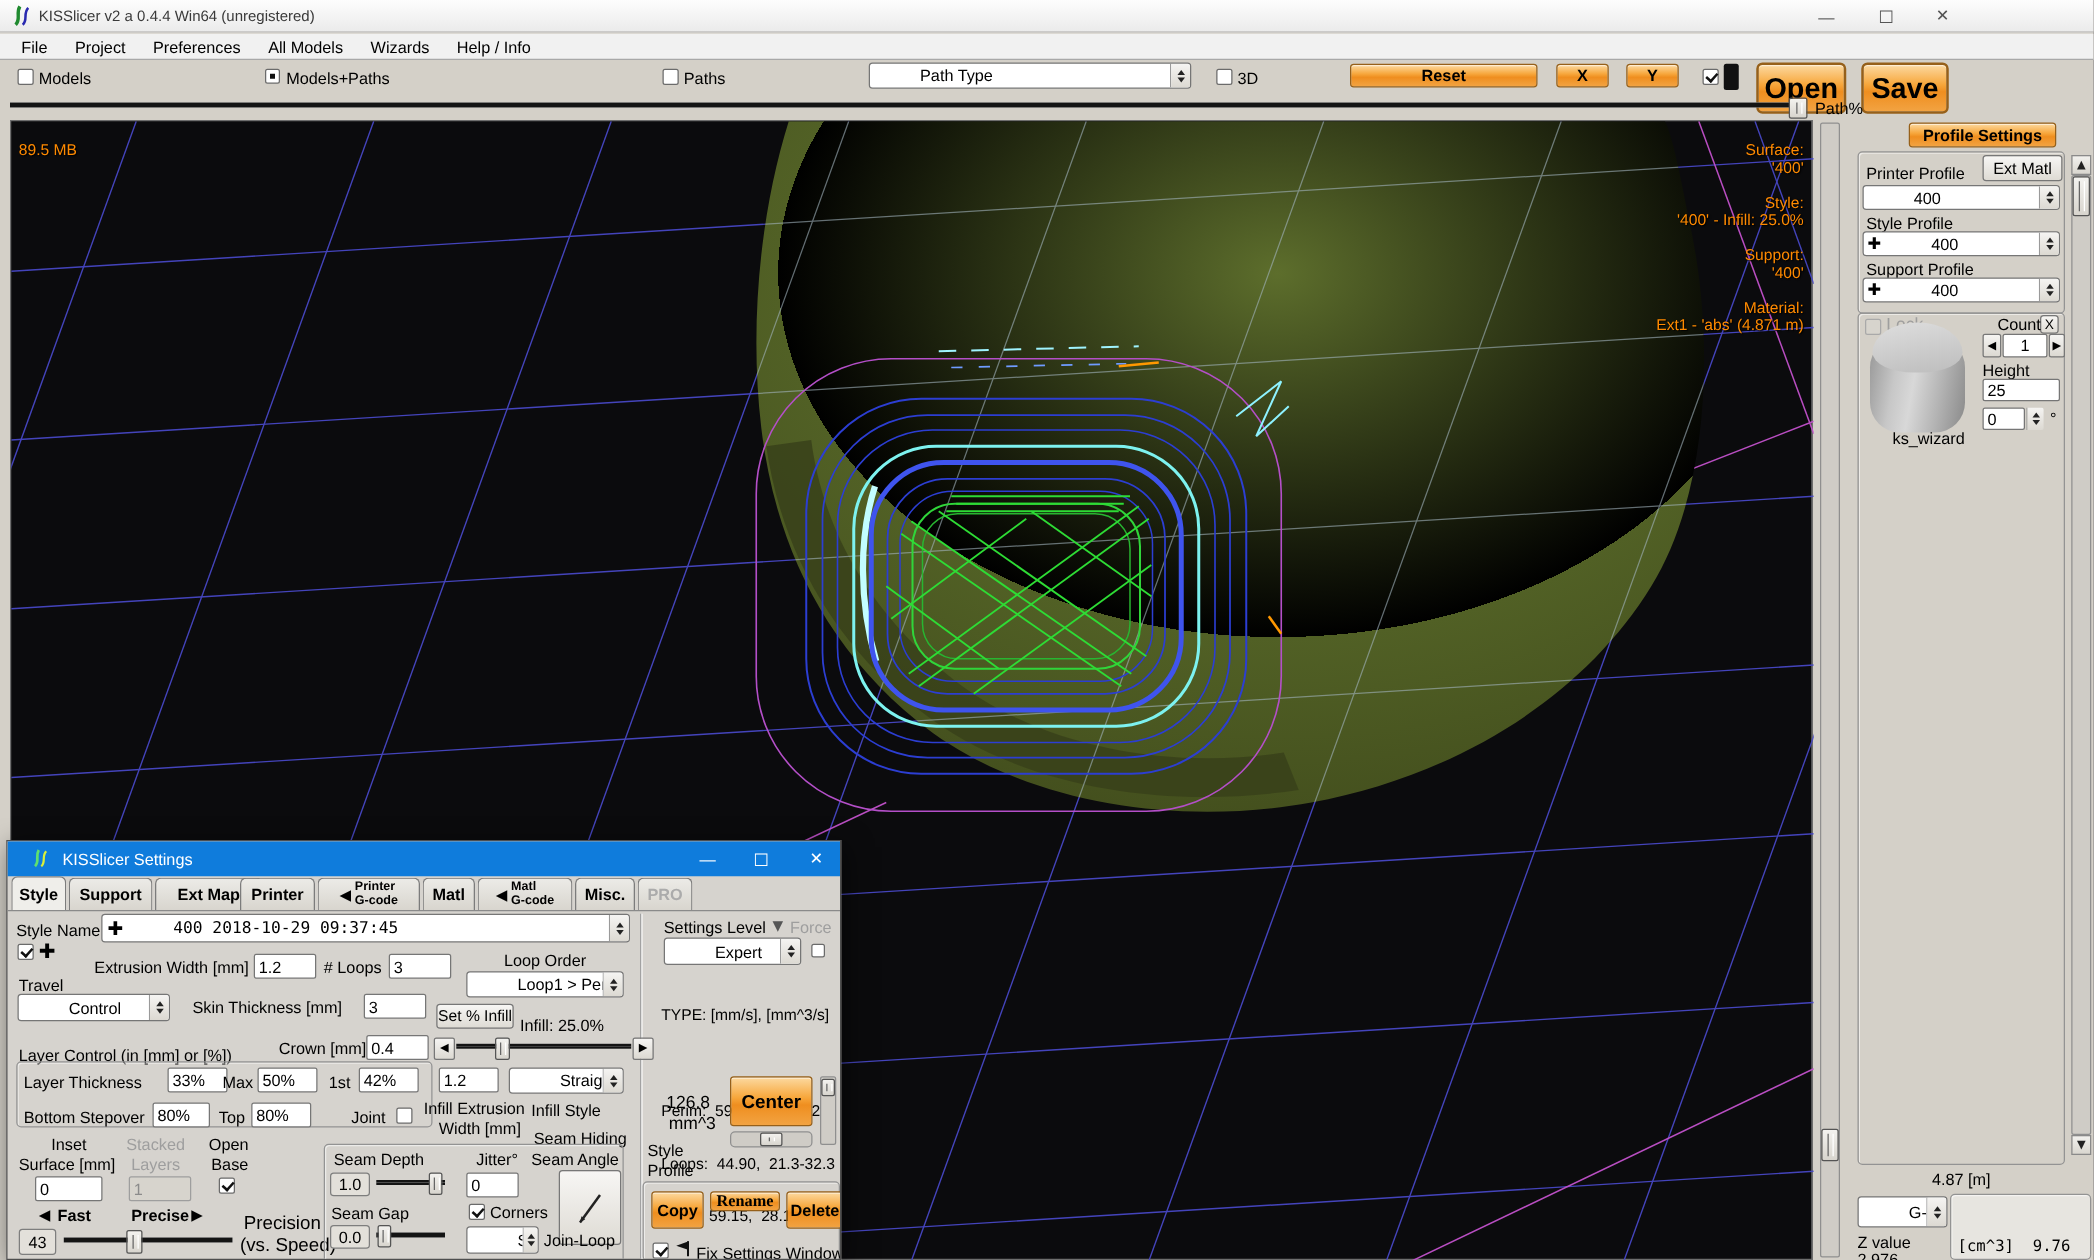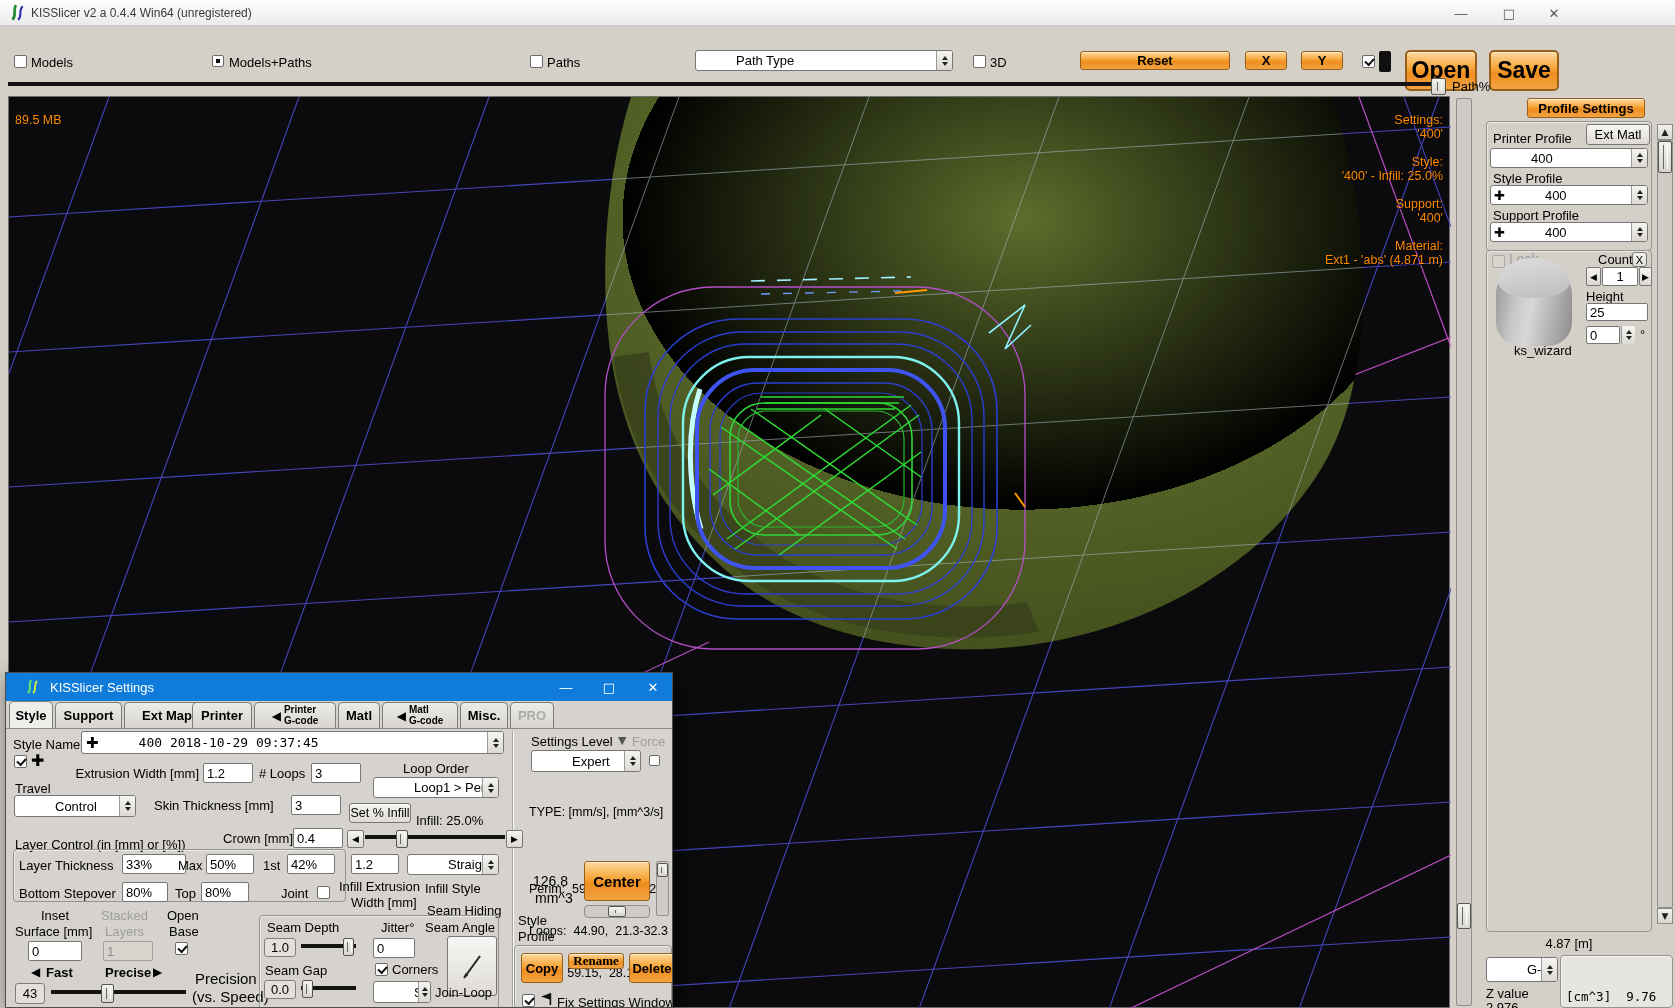--- a/index.html
+++ b/index.html
@@ -86,20 +86,28 @@
           <path d="M4 14 C8 10 4 6 7 1" stroke="#1f8a2f" stroke-width="2.4" fill="none"></path>
           <path d="M9 14 C13 11 9 6 13 2" stroke="#2a2ab0" stroke-width="1.8" fill="none"></path>
         </svg>
     </span>
     <span class="abs lbl" style="left:31px;top:6px;font-size:12px;color:#3a3a3a;">KISSlicer v2 a 0.4.4 Win64 (unregistered)</span>
     <span class="abs win-btn" style="left:1444px;top:1px;">—</span>
     <span class="abs win-btn glyph" style="left:1492px;top:1px;">□</span>
     <span class="abs win-btn glyph" style="left:1537px;top:1px;">✕</span>
   </div>
 
+  <div class="abs menubar">
+    <span class="menu-item">File</span>
+    <span class="menu-item">Project</span>
+    <span class="menu-item">Preferences</span>
+    <span class="menu-item">All Models</span>
+    <span class="menu-item">Wizards</span>
+    <span class="menu-item">Help / Info</span>
+  </div>
 
   <span class="abs chk" style="left:14px;top:55px;"></span>
   <span class="abs lbl" style="left:31px;top:55px;">Models</span>
 
   <span class="abs radio-sq on" style="left:212px;top:55px;"></span>
   <span class="abs lbl" style="left:229px;top:55px;">Models+Paths</span>
 
   <span class="abs chk" style="left:530px;top:55px;"></span>
   <span class="abs lbl" style="left:547px;top:55px;">Paths</span>
 
@@ -219,21 +227,21 @@
         <line x1="742" y1="184" x2="902" y2="180" stroke="#9ff3ff" stroke-width="1.6" stroke-dasharray="14 12"></line>
         <line x1="752" y1="197" x2="892" y2="194" stroke="#6f9bff" stroke-width="1.4" stroke-dasharray="9 13"></line>
         <line x1="886" y1="196" x2="918" y2="193" stroke="#ff9800" stroke-width="2"></line>
         <line x1="1006" y1="396" x2="1016" y2="410" stroke="#ff9800" stroke-width="2"></line>
         <path d="M980,236 L1016,208 L996,252 L1022,228" stroke="#8ef2ff" stroke-width="1.6"></path>
       </g>
     </svg>
 
     <span class="abs ov" style="left:6px;top:16px;">89.5 MB</span>
     <div class="abs ov ov-block" style="right:6px;top:16px;">
-      <span>Settings:</span>
+      <span>Surface:</span>
       <span>'400'</span>
       <span class="ov-gap">Style:</span>
       <span>'400' - Infill: 25.0%</span>
       <span class="ov-gap">Support:</span>
       <span>'400'</span>
       <span class="ov-gap">Material:</span>
       <span>Ext1 - 'abs' (4.871 m)</span>
     </div>
   </div>
 
@@ -427,21 +435,21 @@
     <div class="abs arrow-btn" style="left:500px;top:157px;width:17px;height:18px;">
         <span class="glyph" style="font-size:9px;">▶</span>
       </div>
 
     <span class="abs lbl tr" style="left:217px;top:158px;width:66px;">Crown [mm]</span>
     <input class="abs fld" style="left: 287px; top: 155px; width: 50px; height: 20px;" value="0.4">
     <span class="abs lbl" style="left:9px;top:164px;">Layer Control (in [mm] or [%])</span>
 
     <div class="abs grp" style="left:7px;top:176px;width:333px;height:53px;"></div>
     <span class="abs lbl" style="left:13px;top:185px;">Layer Thickness</span>
-    <input class="abs fld" style="left: 116px; top: 181px; width: 64px; height: 20px;" value="33%">
+    <input class="abs fld" style="left: 128px; top: 181px; width: 48px; height: 20px;" value="33%">
     <span class="abs lbl" style="left:172px;top:185px;">Max</span>
     <input class="abs fld" style="left: 200px; top: 181px; width: 48px; height: 20px;" value="50%">
     <span class="abs lbl" style="left:257px;top:185px;">1st</span>
     <input class="abs fld" style="left: 281px; top: 181px; width: 48px; height: 20px;" value="42%">
     <span class="abs lbl" style="left:13px;top:213px;">Bottom Stepover</span>
     <input class="abs fld" style="left: 116px; top: 209px; width: 46px; height: 20px;" value="80%">
     <span class="abs lbl" style="left:169px;top:213px;">Top</span>
     <input class="abs fld" style="left: 195px; top: 209px; width: 48px; height: 20px;" value="80%">
     <span class="abs lbl" style="left:275px;top:213px;">Joint</span>
     <span class="abs chk" style="left:311px;top:213px;"></span>

